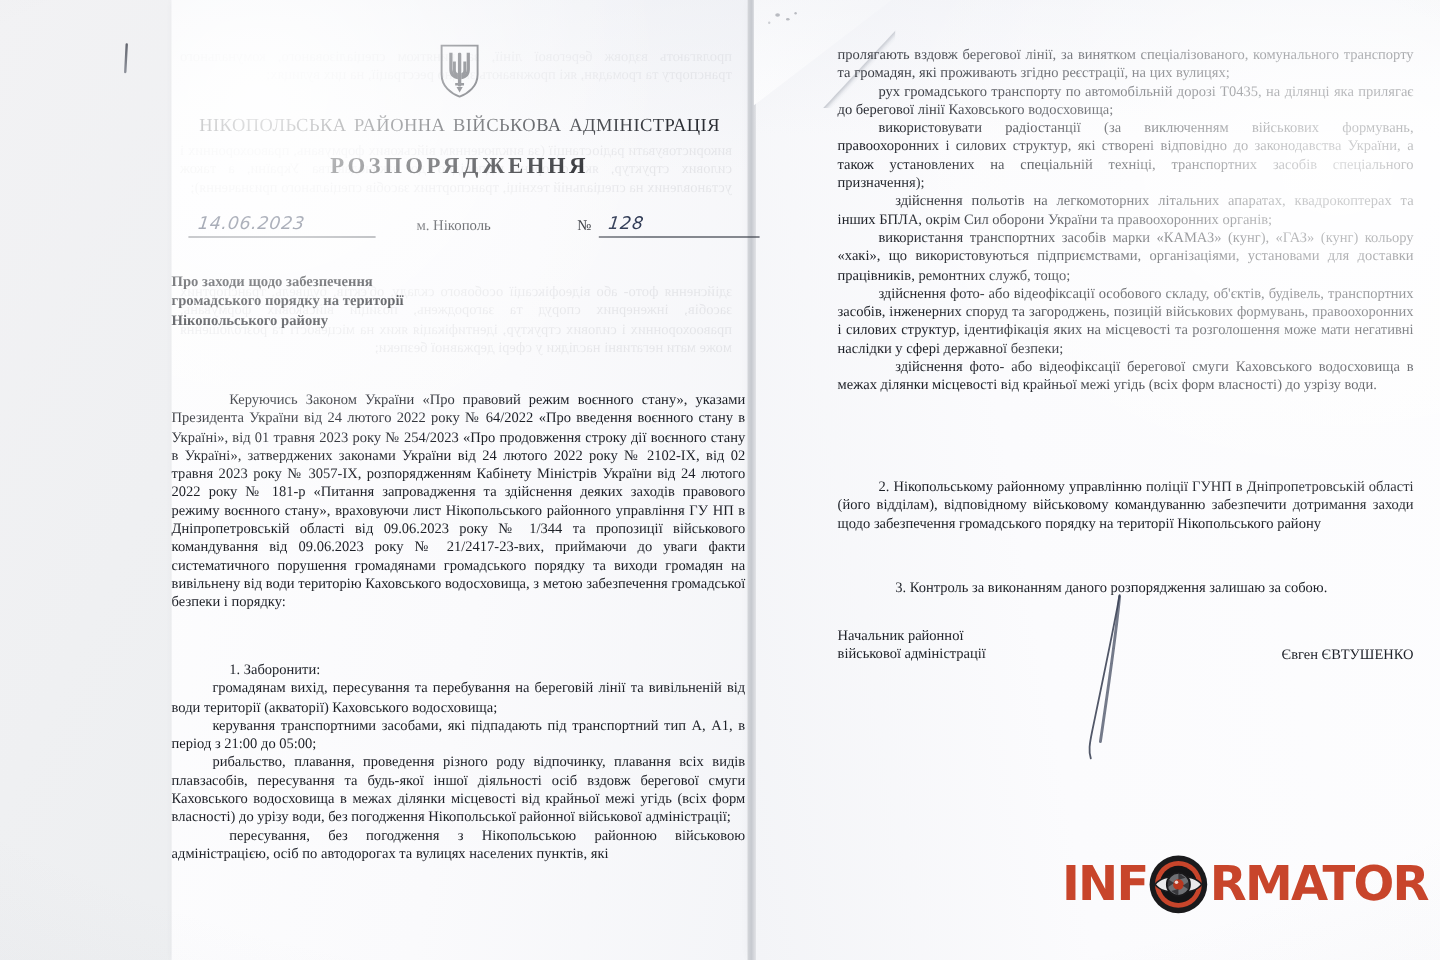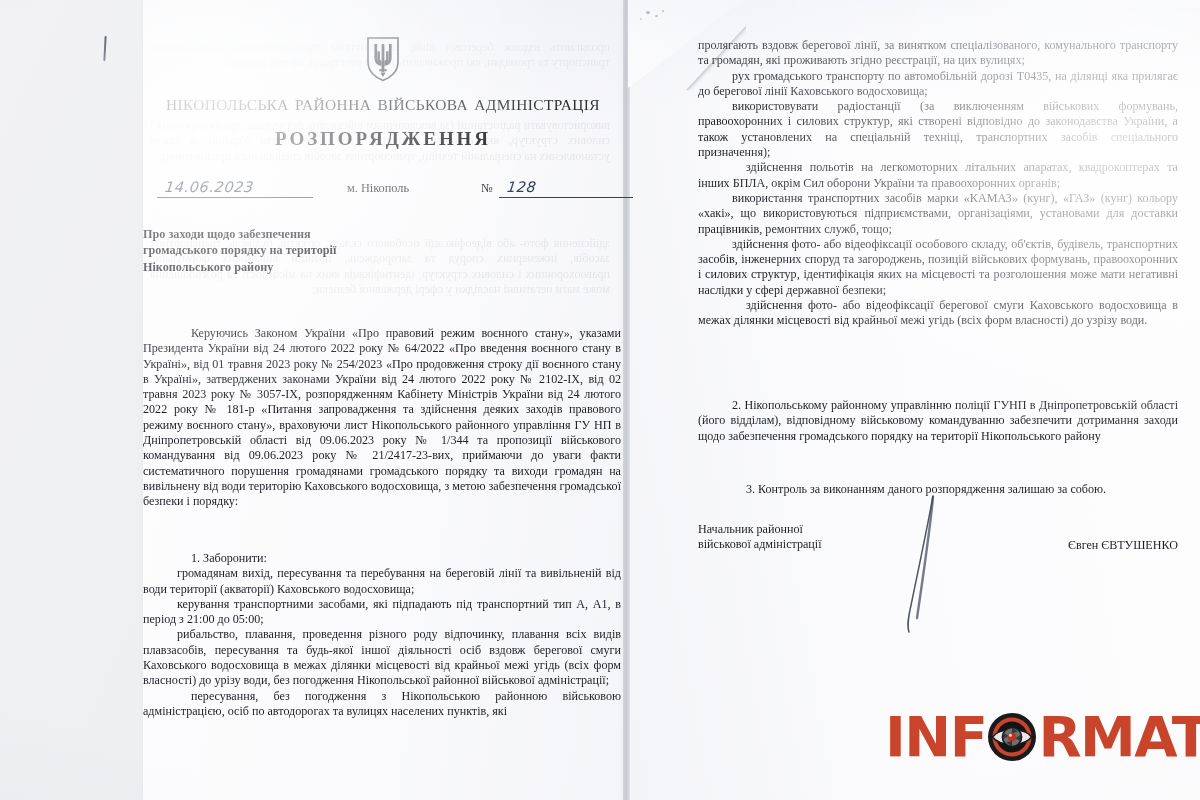--- a/index.html
+++ b/index.html
@@ -258,21 +258,21 @@
     position: absolute;
     left: 885px;
     top: 706px;
     display: flex;
     align-items: center;
     height: 62px;
   }
   .logo-text {
     font-family: "DejaVu Sans", sans-serif;
     font-weight: bold;
-    font-size: 56px;
+    font-size: 40px;
     letter-spacing: -1.5px;
     color: #c8452b;
     line-height: 1;
     display: flex;
     align-items: center;
   }
   .logo-eye {
     position: relative;
     width: 50px;
     height: 50px;

